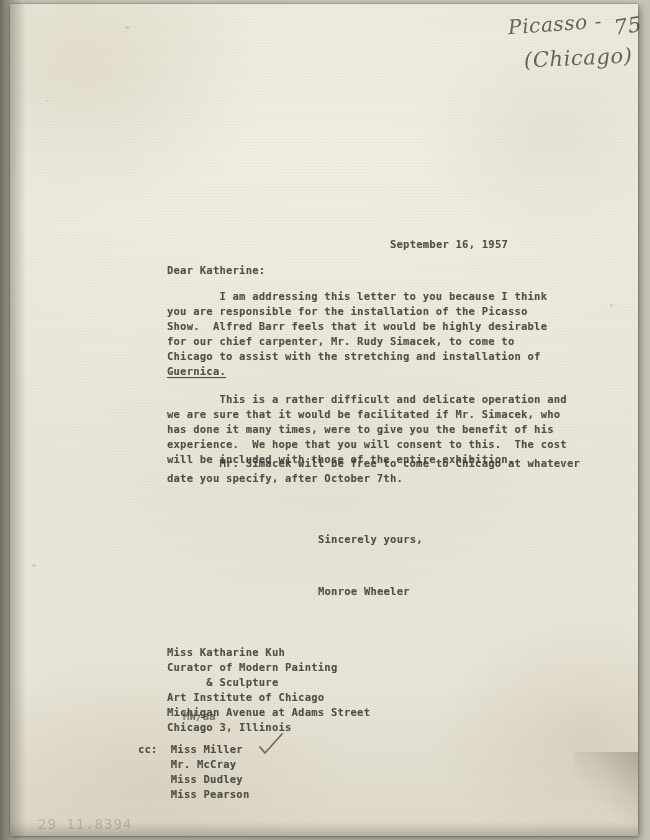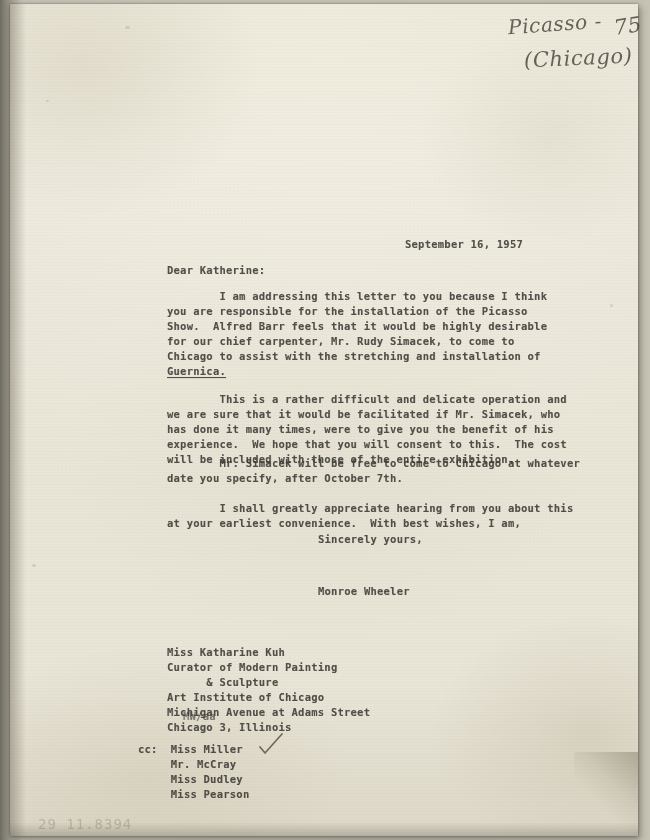--- a/index.html
+++ b/index.html
@@ -92,21 +92,21 @@
     font-family: "DejaVu Sans Mono", "Liberation Mono", monospace;
     font-size: 10.4px;
     line-height: 15.1px;
     letter-spacing: 0.3px;
     color: #3c3a36;
     white-space: pre;
     font-weight: 700;
     opacity: 0.88;
     text-shadow: 0.4px 0.3px 0.5px rgba(90,86,74,0.35);
   }
-  .date-line   { left: 380px; top: 233px; margin-left: 15px; }
+  .date-line   { left: 380px; top: 233px; }
   .salutation  { left: 157px; top: 259px; }
   .para        { left: 157px; }
   .p1 { top: 285px; }
   .p2 { top: 388px; }
   .p3 { top: 452px; }
   .p4 { top: 497px; }
   .closing     { left: 308px; top: 528px; }
   .signature   { left: 308px; top: 580px; }
   .address     { left: 157px; top: 620px; margin-top: 21px; }
   .initials    { left: 157px; top: 705px; opacity: 0.62; padding-left: 16px; }
@@ -201,22 +201,20 @@
 
     <div class="typed para p2">        This is a rather difficult and delicate operation and
 we are sure that it would be facilitated if Mr. Simacek, who
 has done it many times, were to give you the benefit of his
 experience.  We hope that you will consent to this.  The cost
 will be included with those of the entire exhibition.</div>
 
     <div class="typed para p3">        Mr. Simacek will be free to come to Chicago at whatever
 date you specify, after October 7th.</div>
 
-    <div class="typed para p4">        I shall greatly appreciate hearing from you about this
-at your earliest convenience.  With best wishes, I am,</div>
 
     <div class="typed closing">Sincerely yours,</div>
 
     <div class="typed signature">Monroe Wheeler</div>
 
     <div class="typed address">Miss Katharine Kuh
 Curator of Modern Painting
       &amp; Sculpture
 Art Institute of Chicago
 Michigan Avenue at Adams Street

